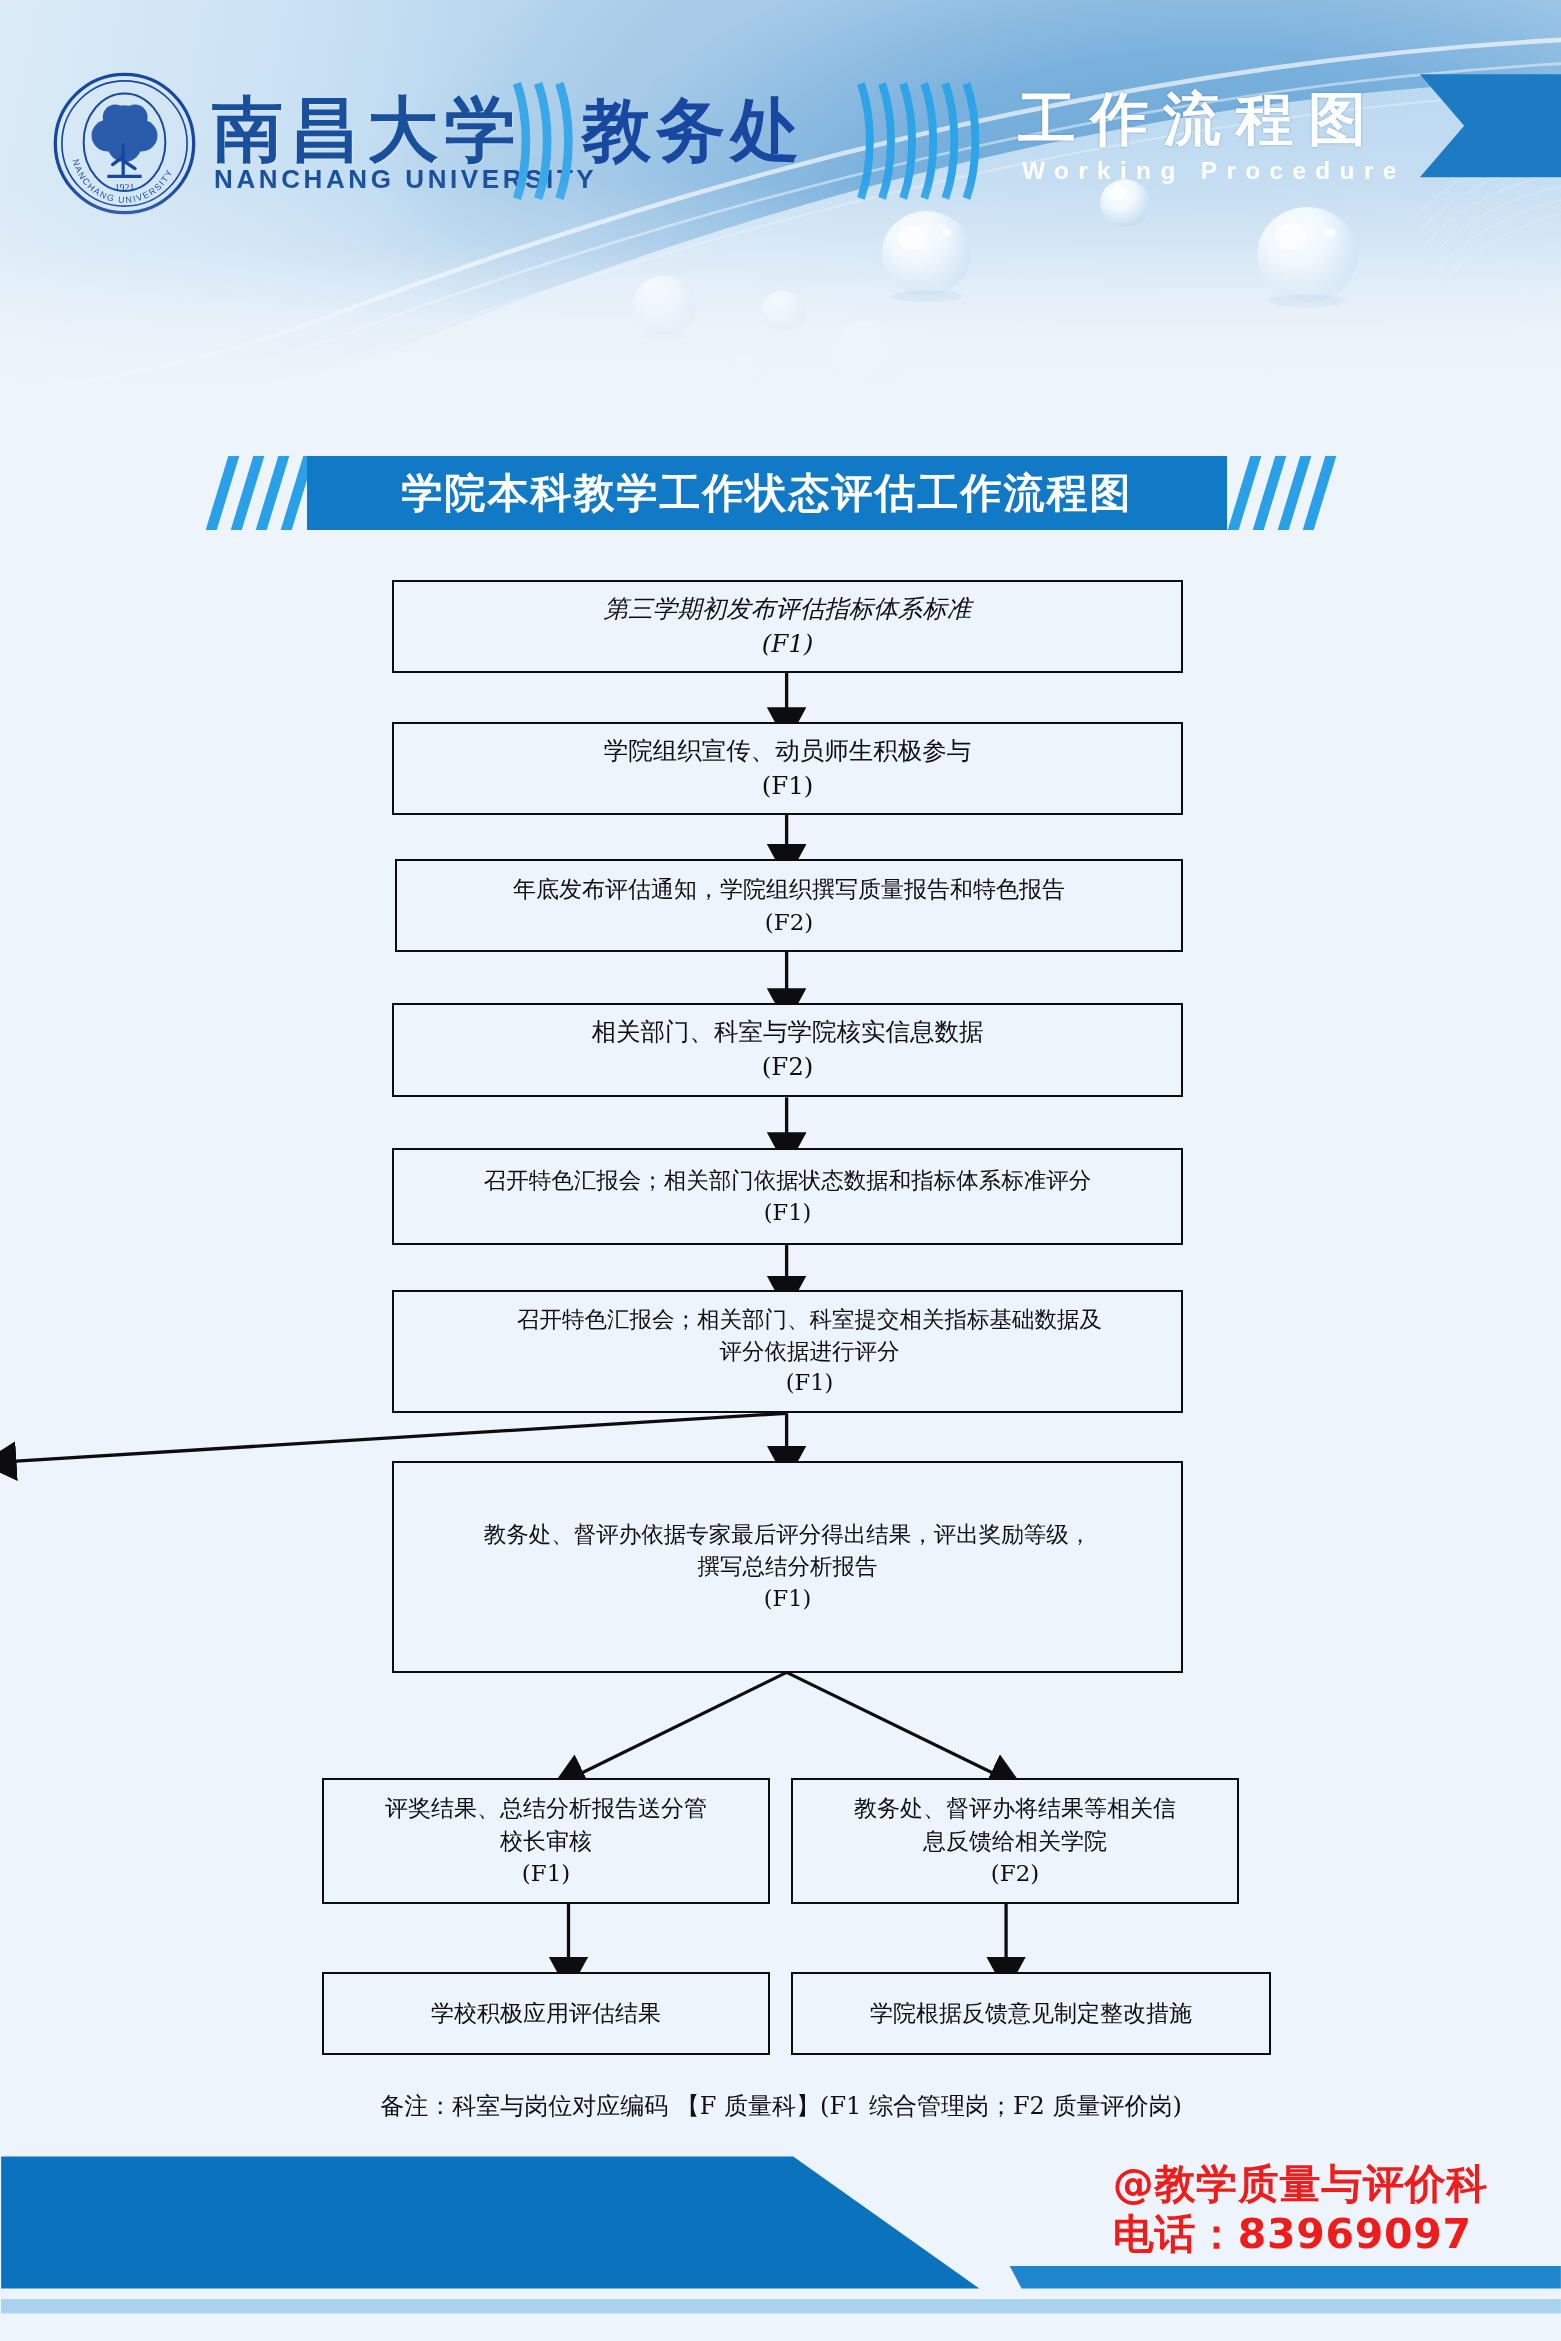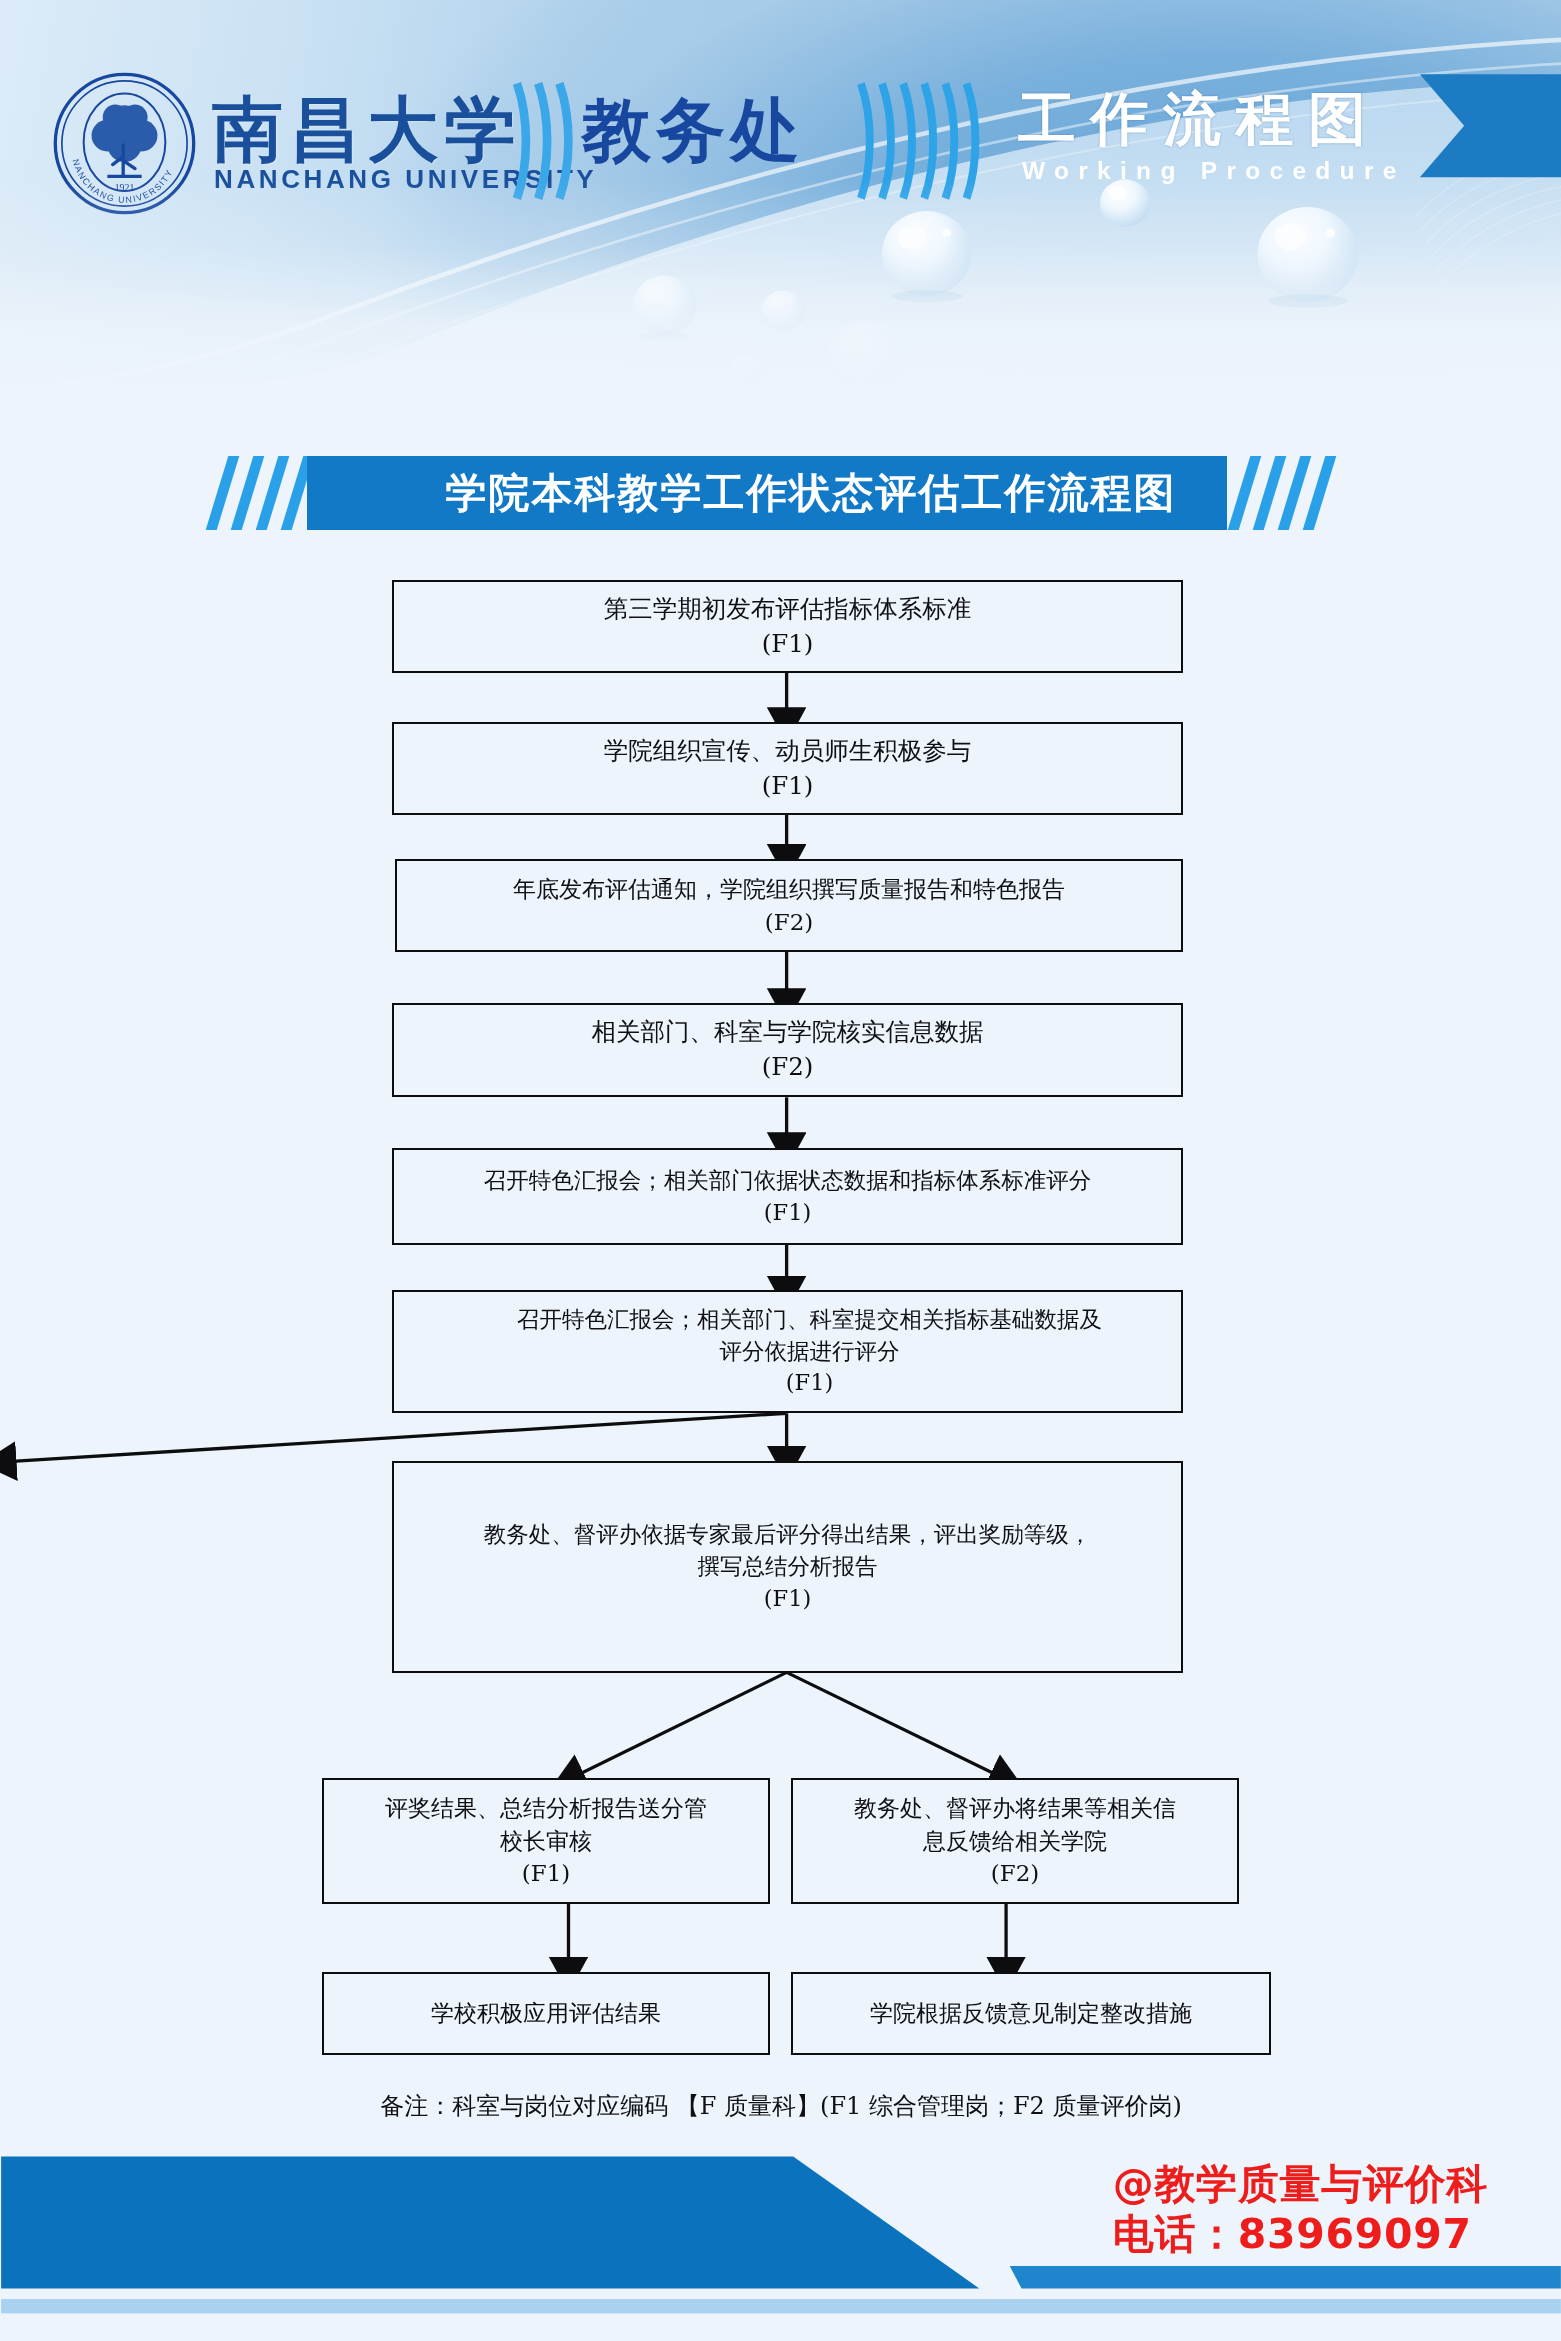--- a/index.html
+++ b/index.html
@@ -58,21 +58,21 @@
   
   .title-band{position:absolute;left:0;top:447px;width:1562px;height:99px;}
   .title-plate{
     position:absolute;left:307px;top:9.3px;width:920px;height:74px;
     background:#1279c6;
   }
   .title-text{
     position:absolute;left:307px;top:9.3px;width:920px;height:74px;
     display:flex;align-items:center;justify-content:center;
     font-family:"DejaVu Sans",sans-serif;font-weight:bold;
-    font-size:41px;letter-spacing:2px;color:#ffffff;padding-left:44px;
+    font-size:41px;letter-spacing:2px;color:#ffffff;
   }
   .slash{position:absolute;width:11.2px;height:74px;background:#2aa0e8;top:9.3px;
          transform:skewX(-17deg);}
 
   
   .flow{position:absolute;left:0;top:0;width:1562px;height:2342px;}
   .nbox{
     position:absolute;
     background:#edf4fb;
     border:2.6px solid #0d0d10;
@@ -268,21 +268,21 @@
         <line x1="1190" y1="1880" x2="1190" y2="1955"></line>
         <line x1="1190" y1="2138" x2="2_" y2="2212"></line>
         <line x1="1190" y1="2138" x2="1190" y2="2212"></line>
         <line x1="1190" y1="2530" x2="860" y2="2692"></line>
         <line x1="1190" y1="2530" x2="1522" y2="2692"></line>
         <line x1="860" y1="2878" x2="860" y2="2985"></line>
         <line x1="1522" y1="2878" x2="1522" y2="2985"></line>
       </g>
     </svg>
 
-    <div class="nbox f-big" style="left:392px;top:580px;width:791px;height:93px;">
+    <div class="nbox f-big" style="left:392px;top:580px;width:791px;height:93px;font-style:italic;">
       <span class="ln">第三学期初发布评估指标体系标准</span>
       <span class="code">(F1)</span>
     </div>
 
     <div class="nbox f-big" style="left:392px;top:722px;width:791px;height:93px;">
       <span class="ln">学院组织宣传、动员师生积极参与</span>
       <span class="code">(F1)</span>
     </div>
 
     <div class="nbox f-mid" style="left:395px;top:859px;width:788px;height:93px;">

